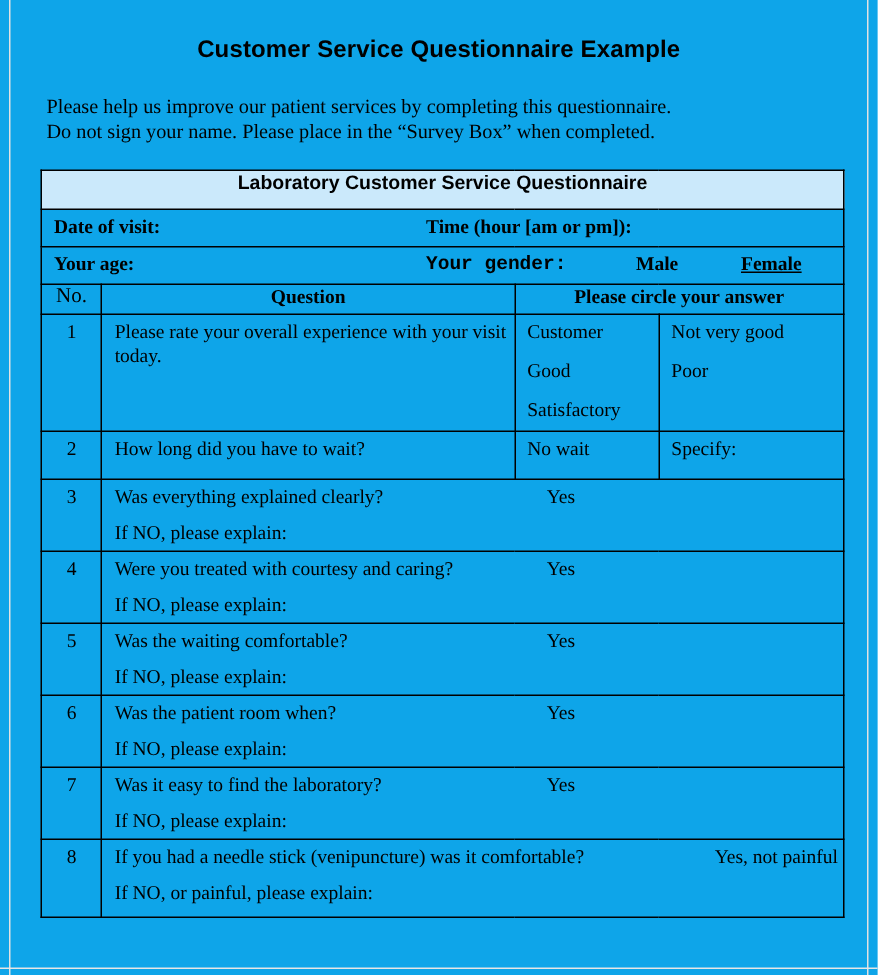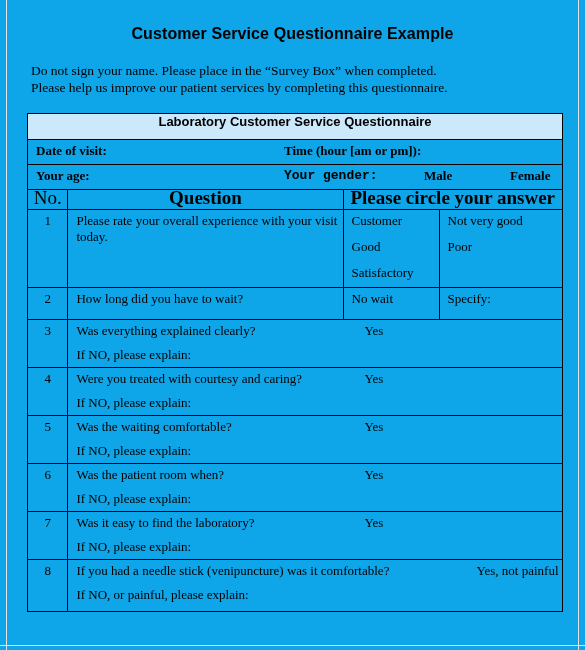--- a/index.html
+++ b/index.html
@@ -101,25 +101,25 @@
     top: 3px;
     white-space: nowrap;
   }
   .colhead {
     height: 19px;
     text-align: center;
     vertical-align: middle;
   }
   .colhead.bold {
     font-weight: bold;
-    font-size: 19px;
+    font-size: 13px;
   }
   .colhead.plain {
     font-weight: normal;
-    font-size: 19px;
+    font-size: 14px;
   }
   .numcell {
     text-align: center;
     padding-top: 3px !important;
     font-size: 13px;
   }
   .qcell {
     padding: 3px 0 0 8px !important;
   }
   .acell {
@@ -158,22 +158,22 @@
 
 <div class="page">
 
   <div class="page-edge-left"></div>
   <div class="page-edge-right"></div>
   <div class="page-edge-bottom"></div>
 
   <div class="doc-title">Customer Service Questionnaire Example</div>
 
   <div class="intro">
+    <div>Please help us improve our patient services by completing this questionnaire.</div>
     <div>Do not sign your name.  Please place in the “Survey Box” when completed.</div>
-    <div>Please help us improve our patient services by completing this questionnaire.</div>
   </div>
 
   <table class="qtable">
     <colgroup>
       <col style="width:40px">
       <col style="width:272px">
       <col style="width:95px">
       <col style="width:122px">
     </colgroup>
     <tbody>
@@ -190,21 +190,21 @@
           </div>
         </td>
       </tr>
 
       <tr class="inforow">
         <td colspan="4">
           <div class="wrap">
             <span class="lbl" style="left:8px;">Your age:</span>
             <span class="lbl" style="left:256px;font-family:Liberation Mono, monospace;">Your gender:</span>
             <span class="lbl" style="left:396px;">Male</span>
-            <span class="lbl" style="left:482px;">Female</span>
+            <span class="lbl" style="left:466px;text-decoration:underline;">Female</span>
           </div>
         </td>
       </tr>
 
       <tr>
         <td class="colhead plain">No.</td>
         <td class="colhead bold">Question</td>
         <td class="colhead bold" colspan="2">Please circle your answer</td>
       </tr>
 

